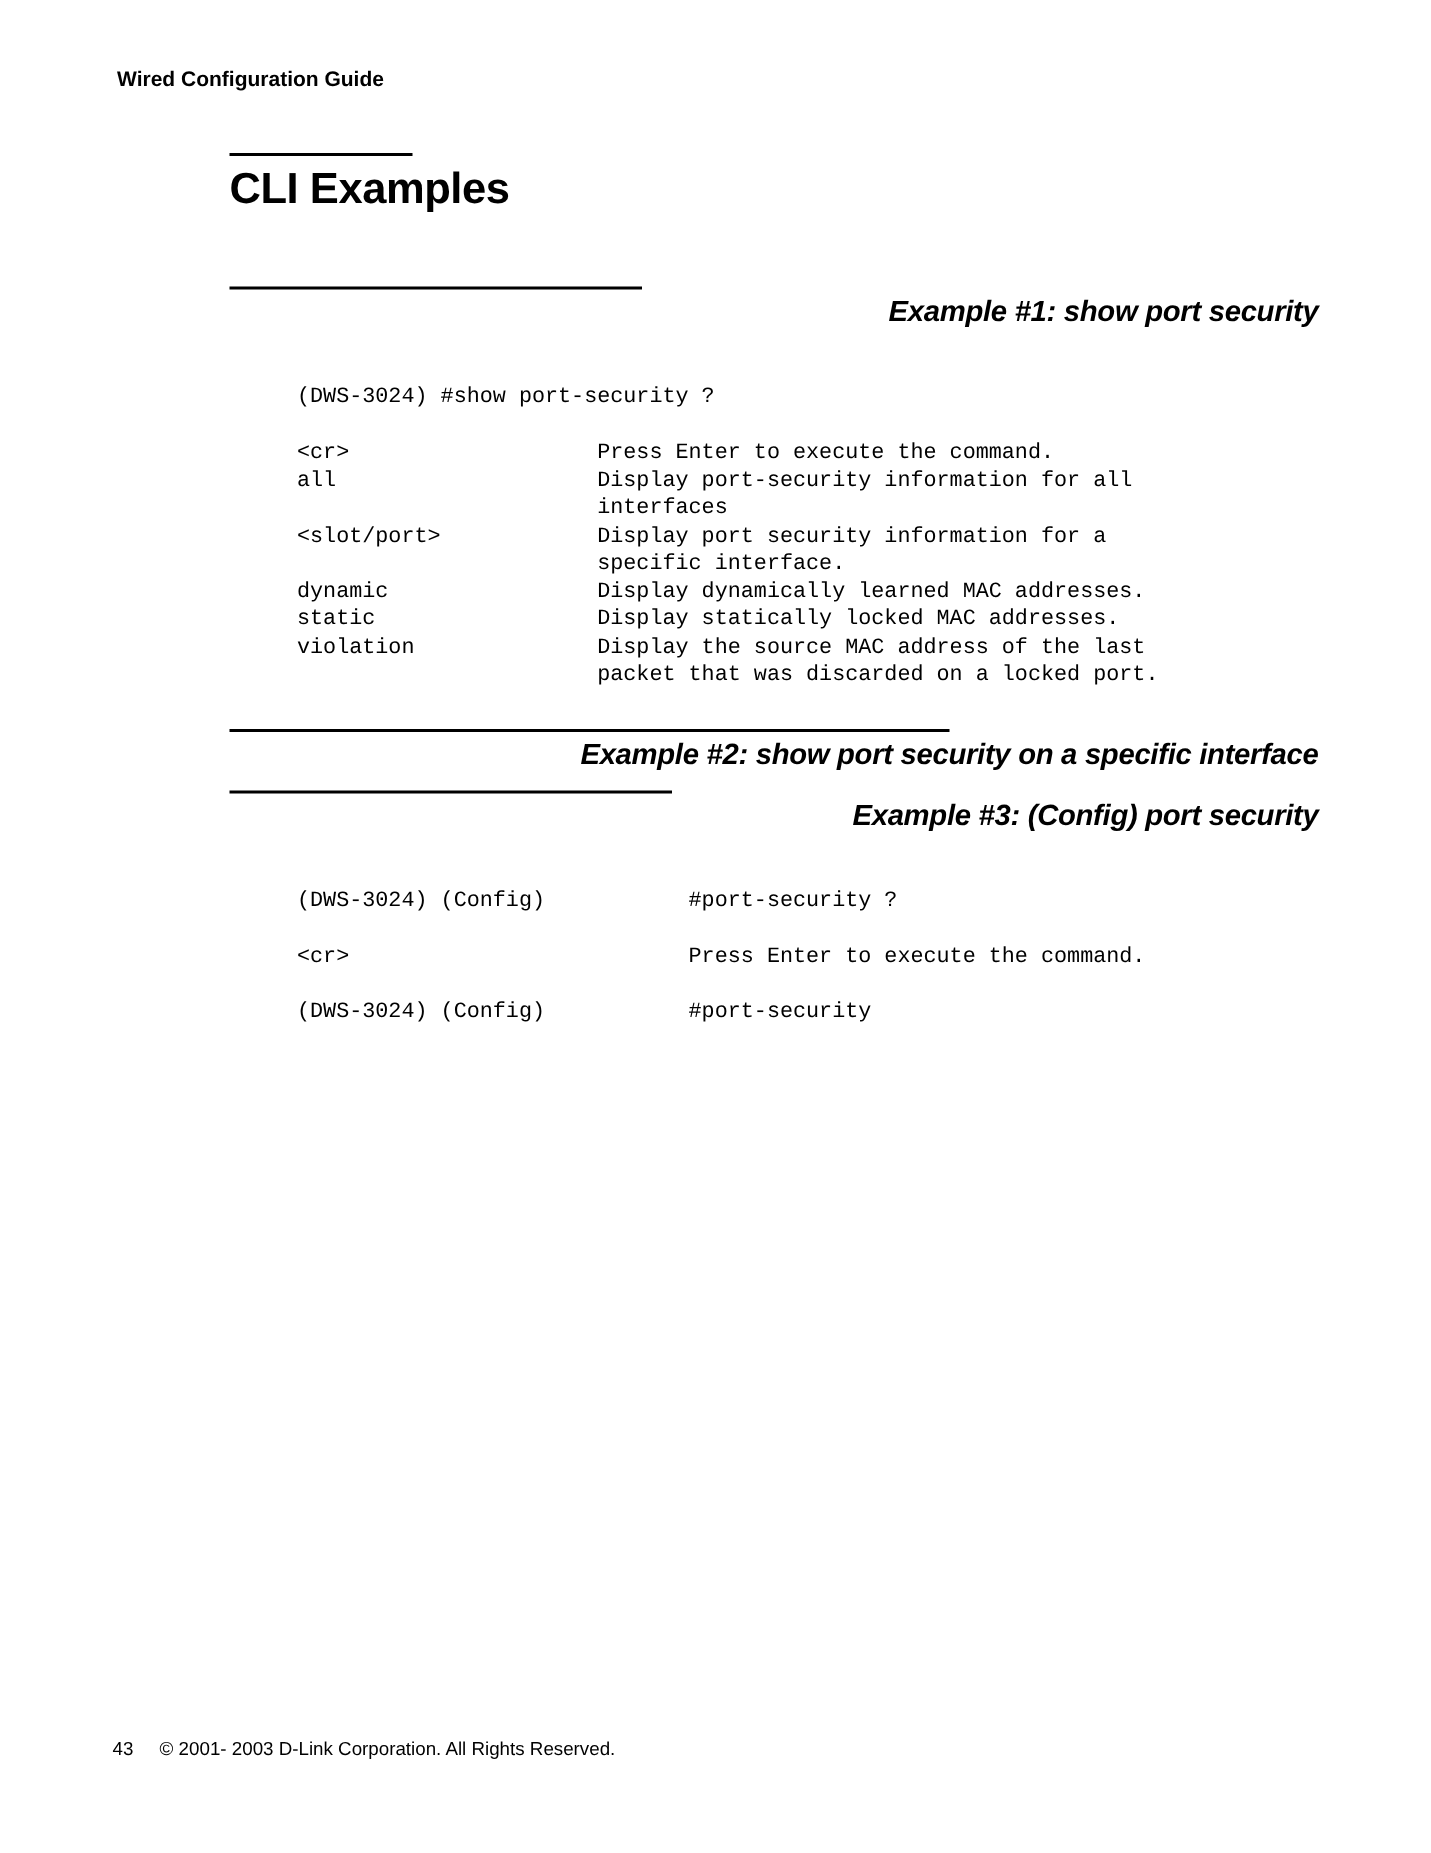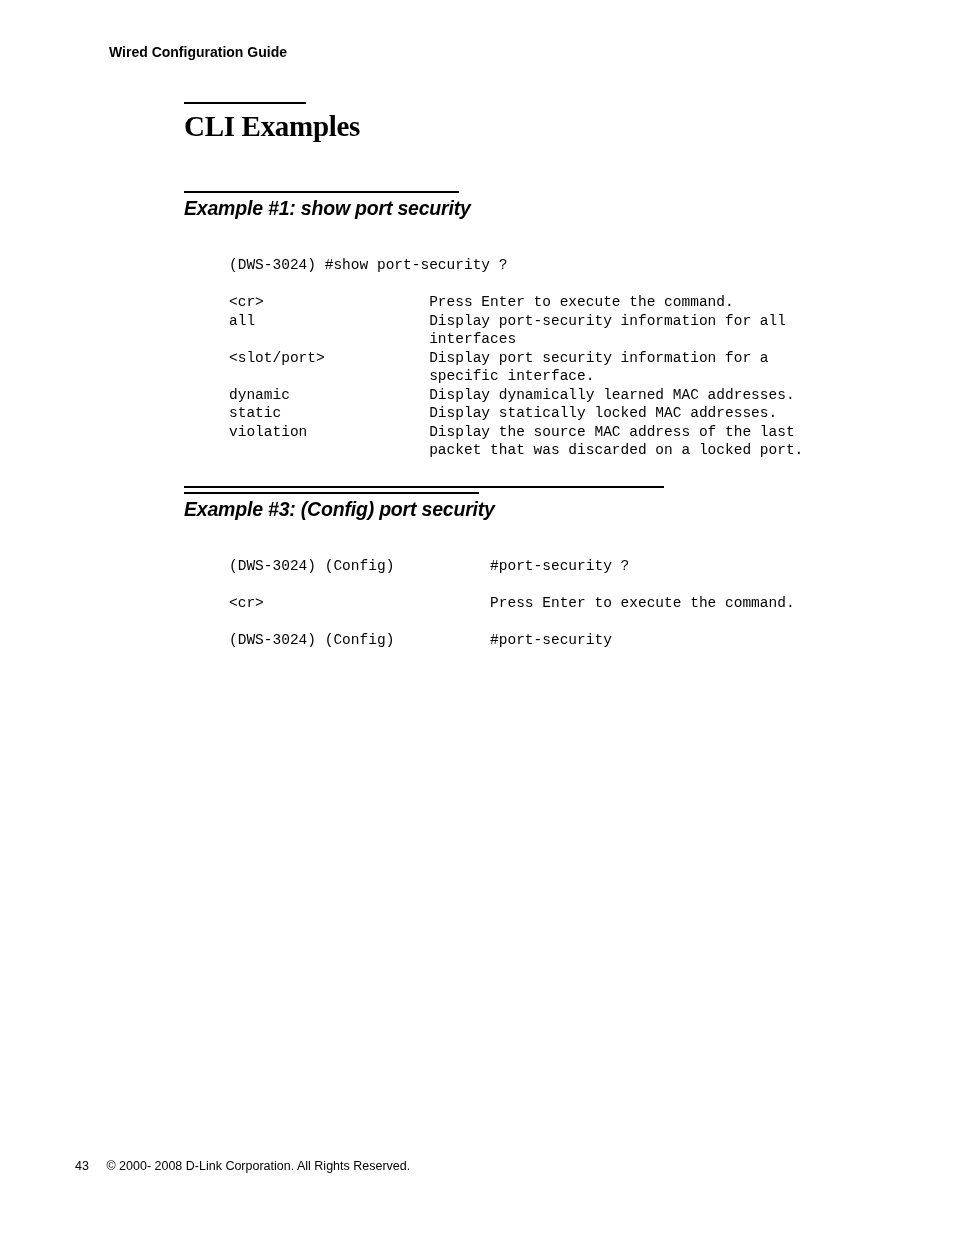--- a/index.html
+++ b/index.html
@@ -7,61 +7,62 @@
       margin: 0;
       padding: 0;
       background: #fff;
       color: #000;
       width: 954px;
       height: 1235px;
       position: relative;
       box-sizing: border-box;
     }
     .page {
-      padding: 44px 75px 0 109px;
+      padding: 44px 75px 0 78px;
       box-sizing: border-box;
       height: 100%;
       position: relative;
     }
     .header {
       font-size: 14px;
       font-weight: bold;
       font-family: Arial, Helvetica, sans-serif;
       margin-bottom: 42px;
     }
     .rule-top {
       border-top: 2.5px solid #000;
       width: 122px;
       margin-left: 75px;
       margin-bottom: 6px;
     }
     .h1 {
       font-size: 29px;
       font-weight: bold;
-      font-family: Liberation Serif, serif;
+      font-family: Liberation Sans, sans-serif;
       margin: 0 0 48px 75px;
       letter-spacing: -0.3px;
     }
     .section {
       margin-left: 75px;
     }
     .sec-rule {
       border-top: 2px solid #000;
       margin-bottom: 4px;
     }
     .sec-rule.w1 { width: 275px; }
     .sec-rule.w2 { width: 480px; }
     .sec-rule.w3 { width: 295px; }
     .h2 {
       font-size: 19.5px;
       font-weight: bold;
       font-style: italic;
       font-family: Arial, Helvetica, sans-serif;
       margin: 0 0 12px 0;
       letter-spacing: -0.2px;
+      text-align: right;
     }
     .mono {
       font-family: "Courier New", Courier, monospace;
       font-size: 14.5px;
       line-height: 1.28;
       white-space: pre;
       margin-left: 45px;
       margin-top: 36px;
     }
     .mono-block {
@@ -99,30 +100,31 @@
 &lt;slot/port&gt;            Display port security information for a
                        specific interface.
 dynamic                Display dynamically learned MAC addresses.
 static                 Display statically locked MAC addresses.
 violation              Display the source MAC address of the last
                        packet that was discarded on a locked port.</div>
   </div>
 
   <div class="section">
     <div class="sec-rule w2"></div>
+    <h2 class="h2">Example #2: show port security on a specific interface</h2>
   </div>
 
   <div class="section">
     <div class="sec-rule w3"></div>
     <h2 class="h2">Example #3: (Config) port security</h2>
     <div class="mono mono-block" id="ex3-body">(DWS-3024) (Config)           #port-security ?
 
 &lt;cr&gt;                          Press Enter to execute the command.
 
 (DWS-3024) (Config)           #port-security</div>
   </div>
 
   <div class="footer">
     <span class="pg">43</span>
-    <span>© 2000- 2008 D-Link Corporation. All Rights Reserved.</span>
+    <span>© 2001- 2003 D-Link Corporation. All Rights Reserved.</span>
   </div>
 
 </div>
 
 </body></html>

